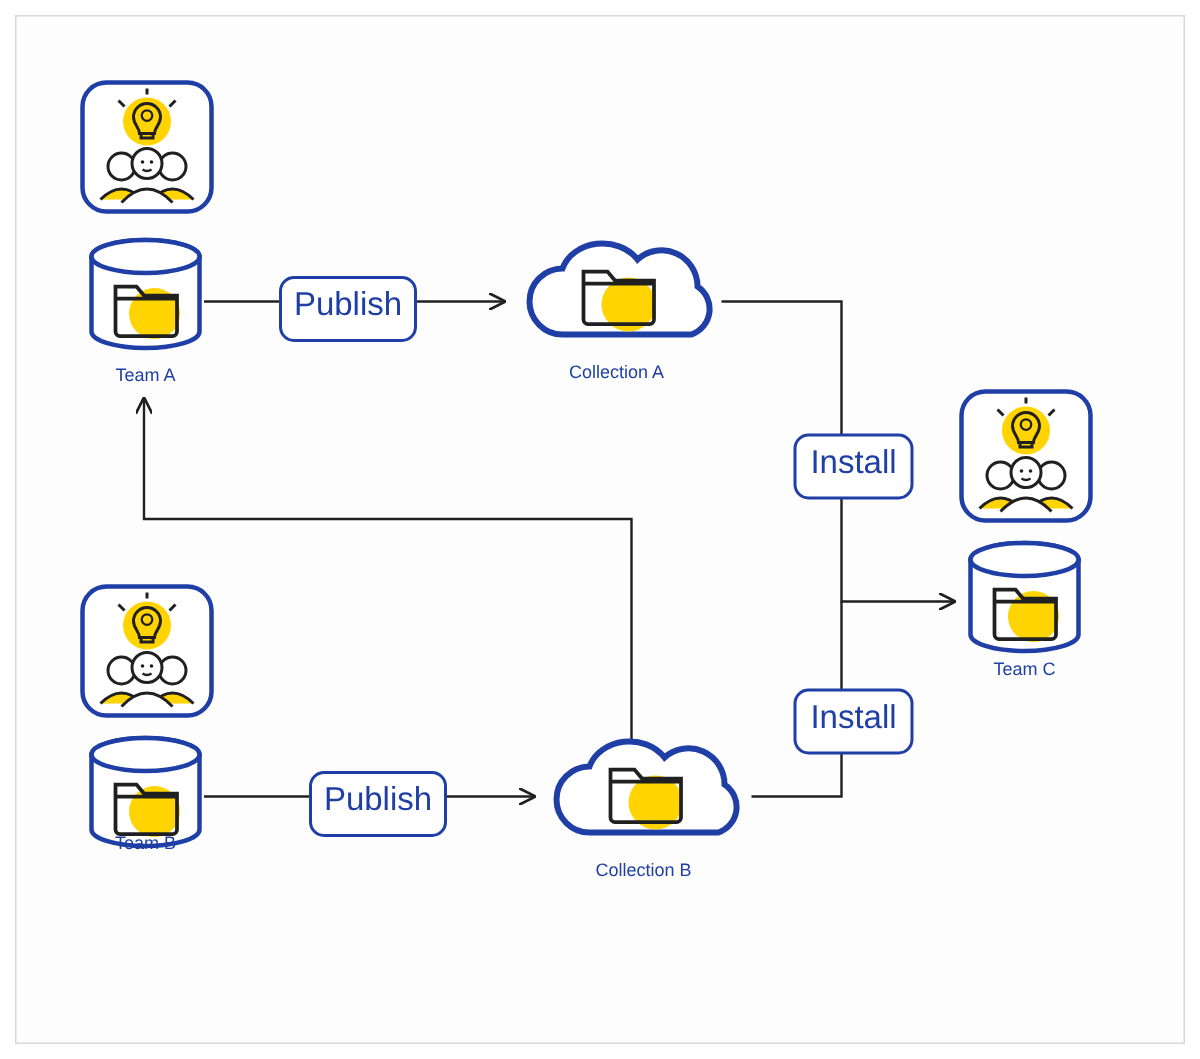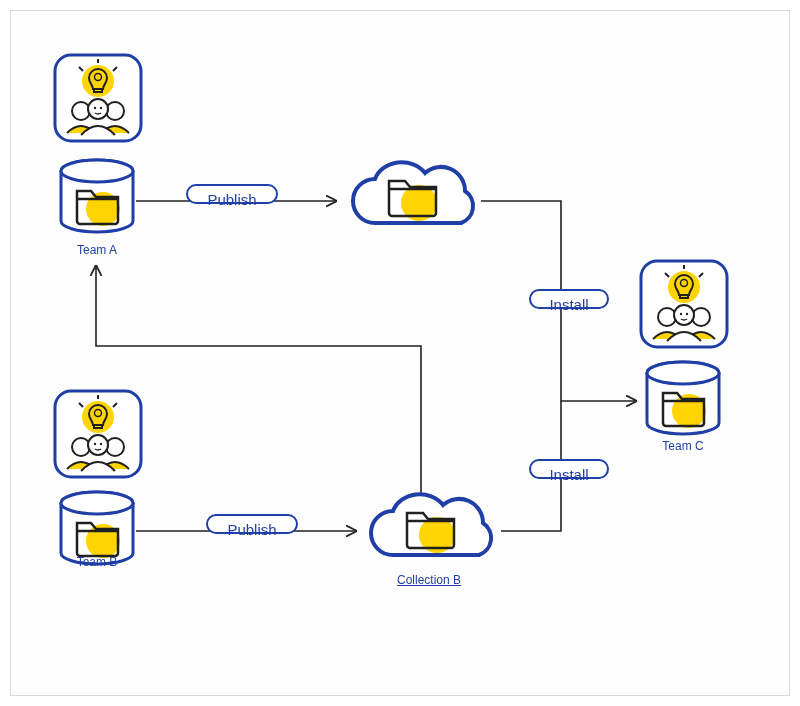--- a/index.html
+++ b/index.html
@@ -30,26 +30,26 @@
     font-size: 12px;
     text-align: center;
     white-space: nowrap;
   }
   .pill {
     position: absolute;
     border: 2px solid #1f3fa6;
     border-radius: 10px;
     background: #ffffff;
     color: #1f3fa6;
-    font-size: 15px;
+    font-size: 22px;
     text-align: center;
     line-height: 1;
     padding-top: 6px;
     box-sizing: border-box;
-    height: 20px;
+    height: 44px;
   }
   svg.icon {
     position: absolute;
     overflow: visible;
   }
   svg.connectors {
     position: absolute;
     left: 0; top: 0;
     width: 778px;
     height: 684px;
@@ -156,25 +156,26 @@
       <use href="#team-icon"></use>
     </svg>
     <svg class="icon" style="left:632px; top:350px; width:80px; height:80px;">
       <use href="#db-icon"></use>
     </svg>
     <div class="label" style="left:632px; top:428px; width:80px;">Team C</div>
 
     <svg class="icon" style="left:330px; top:146px; width:140px; height:80px;">
       <use href="#cloud-icon"></use>
     </svg>
+    <div class="label" style="left:340px; top:230px; width:120px;">Collection A</div>
 
     <svg class="icon" style="left:348px; top:478px; width:140px; height:80px;">
       <use href="#cloud-icon"></use>
     </svg>
-    <div class="label" style="left:358px; top:562px; width:120px;text-decoration:underline;">Collection B</div>
+    <div class="label" style="left:358px; top:562px; width:120px;">Collection B</div>
 
     <div class="pill" style="left:175px; top:173px; width:92px;">Publish</div>
 
     <div class="pill" style="left:195px; top:503px; width:92px;">Publish</div>
 
     <div class="pill" style="left:518px; top:278px; width:80px;">Install</div>
 
     <div class="pill" style="left:518px; top:448px; width:80px;">Install</div>
 
   </div>

